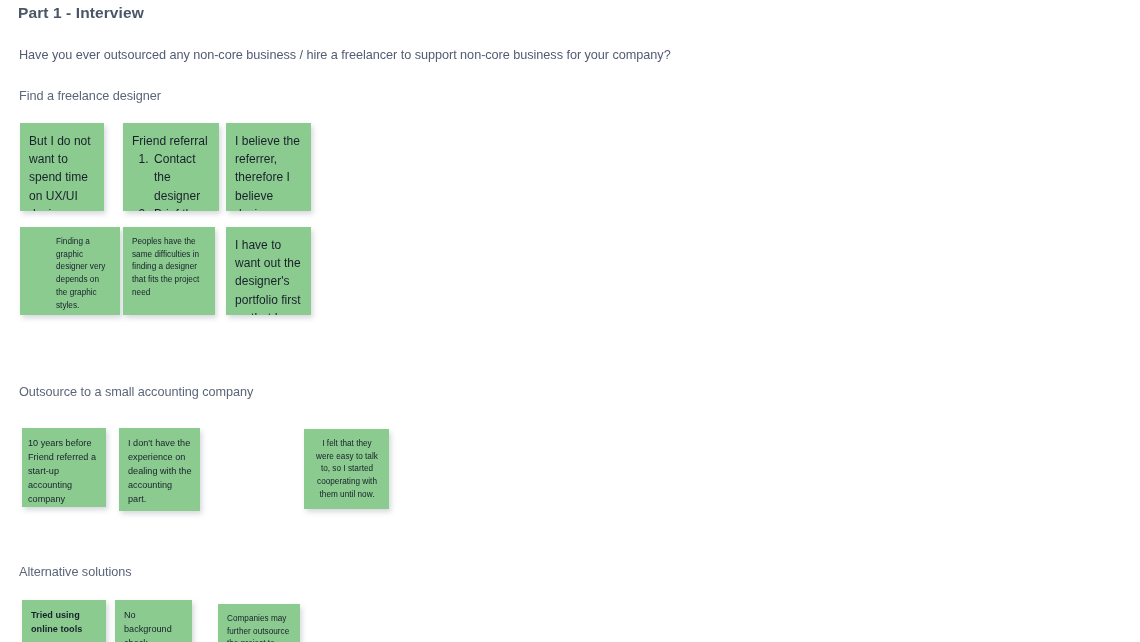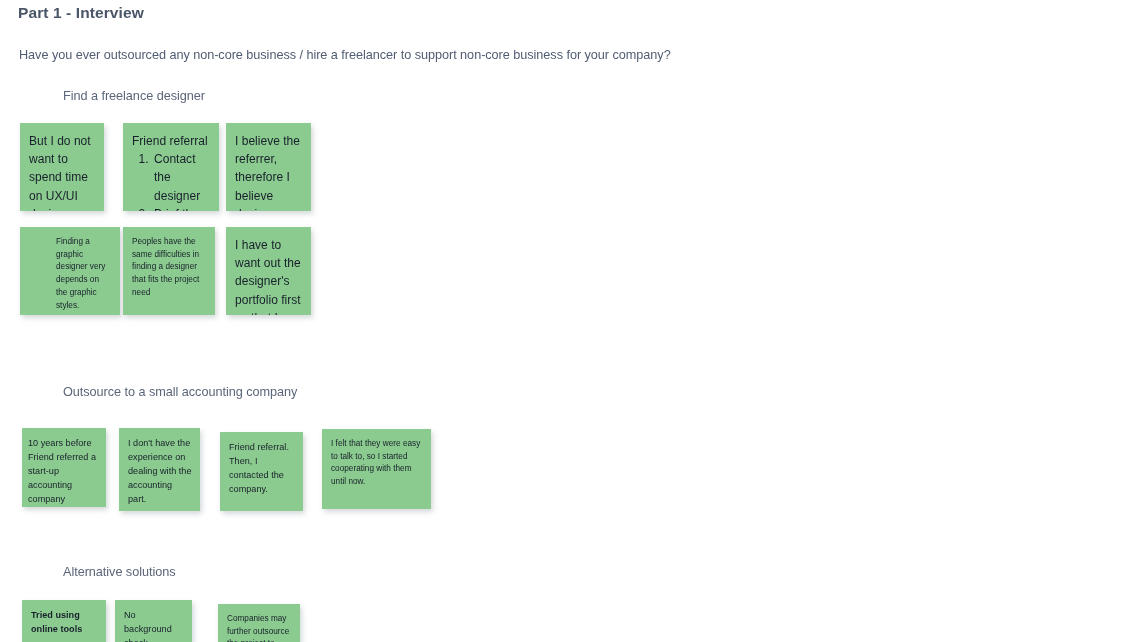--- a/index.html
+++ b/index.html
@@ -50,21 +50,20 @@
     letter-spacing: -0.05px;
   }
 
   .section-heading {
     position: absolute;
     font-size: 12.7px;
     font-weight: normal;
     color: #5b6579;
     white-space: nowrap;
     letter-spacing: -0.05px;
-    margin-left: 44px;
   }
 
   
   .note {
     position: absolute;
     background: #8bcb8f;
     box-shadow: 2px 3px 5px rgba(120, 128, 140, 0.30);
     padding: 9px 8px 6px 9px;
     font-size: 12px;
     line-height: 1.52;
@@ -133,25 +132,22 @@
   <div class="section-heading" style="left:19px; top:385px;">Outsource to a small accounting company</div>
 
   <div class="note t-lg" style="left:22px; top:428px; width:84px; height:79px;padding-left:6px;">
     <p>10 years before Friend referred a start-up accounting company</p>
   </div>
 
   <div class="note t-lg" style="left:119px; top:428px; width:81px; height:83px;">
     <p>I don't have the experience on dealing with the accounting part.</p>
   </div>
 
-  <div class="note t-lg" style="left:220px; top:432px; width:83px; height:79px;">
-    <p>Friend referral. Then, I contacted the company.</p>
-  </div>
 
-  <div class="note t-md" style="left:322px; top:429px; width:109px; height:80px;">
+  <div class="note t-md" style="left:304px; top:429px; width:85px; height:80px;text-align:center;">
     <p>I felt that they were easy to talk to, so I started cooperating with them until now.</p>
   </div>
 
   <div class="section-heading" style="left:19px; top:565px;">Alternative solutions</div>
 
   <div class="note t-lg bold" style="left:22px; top:600px; width:84px; height:83px;">
     <p>Tried using online tools</p>
   </div>
 
   <div class="note t-lg" style="left:115px; top:600px; width:77px; height:83px;">

